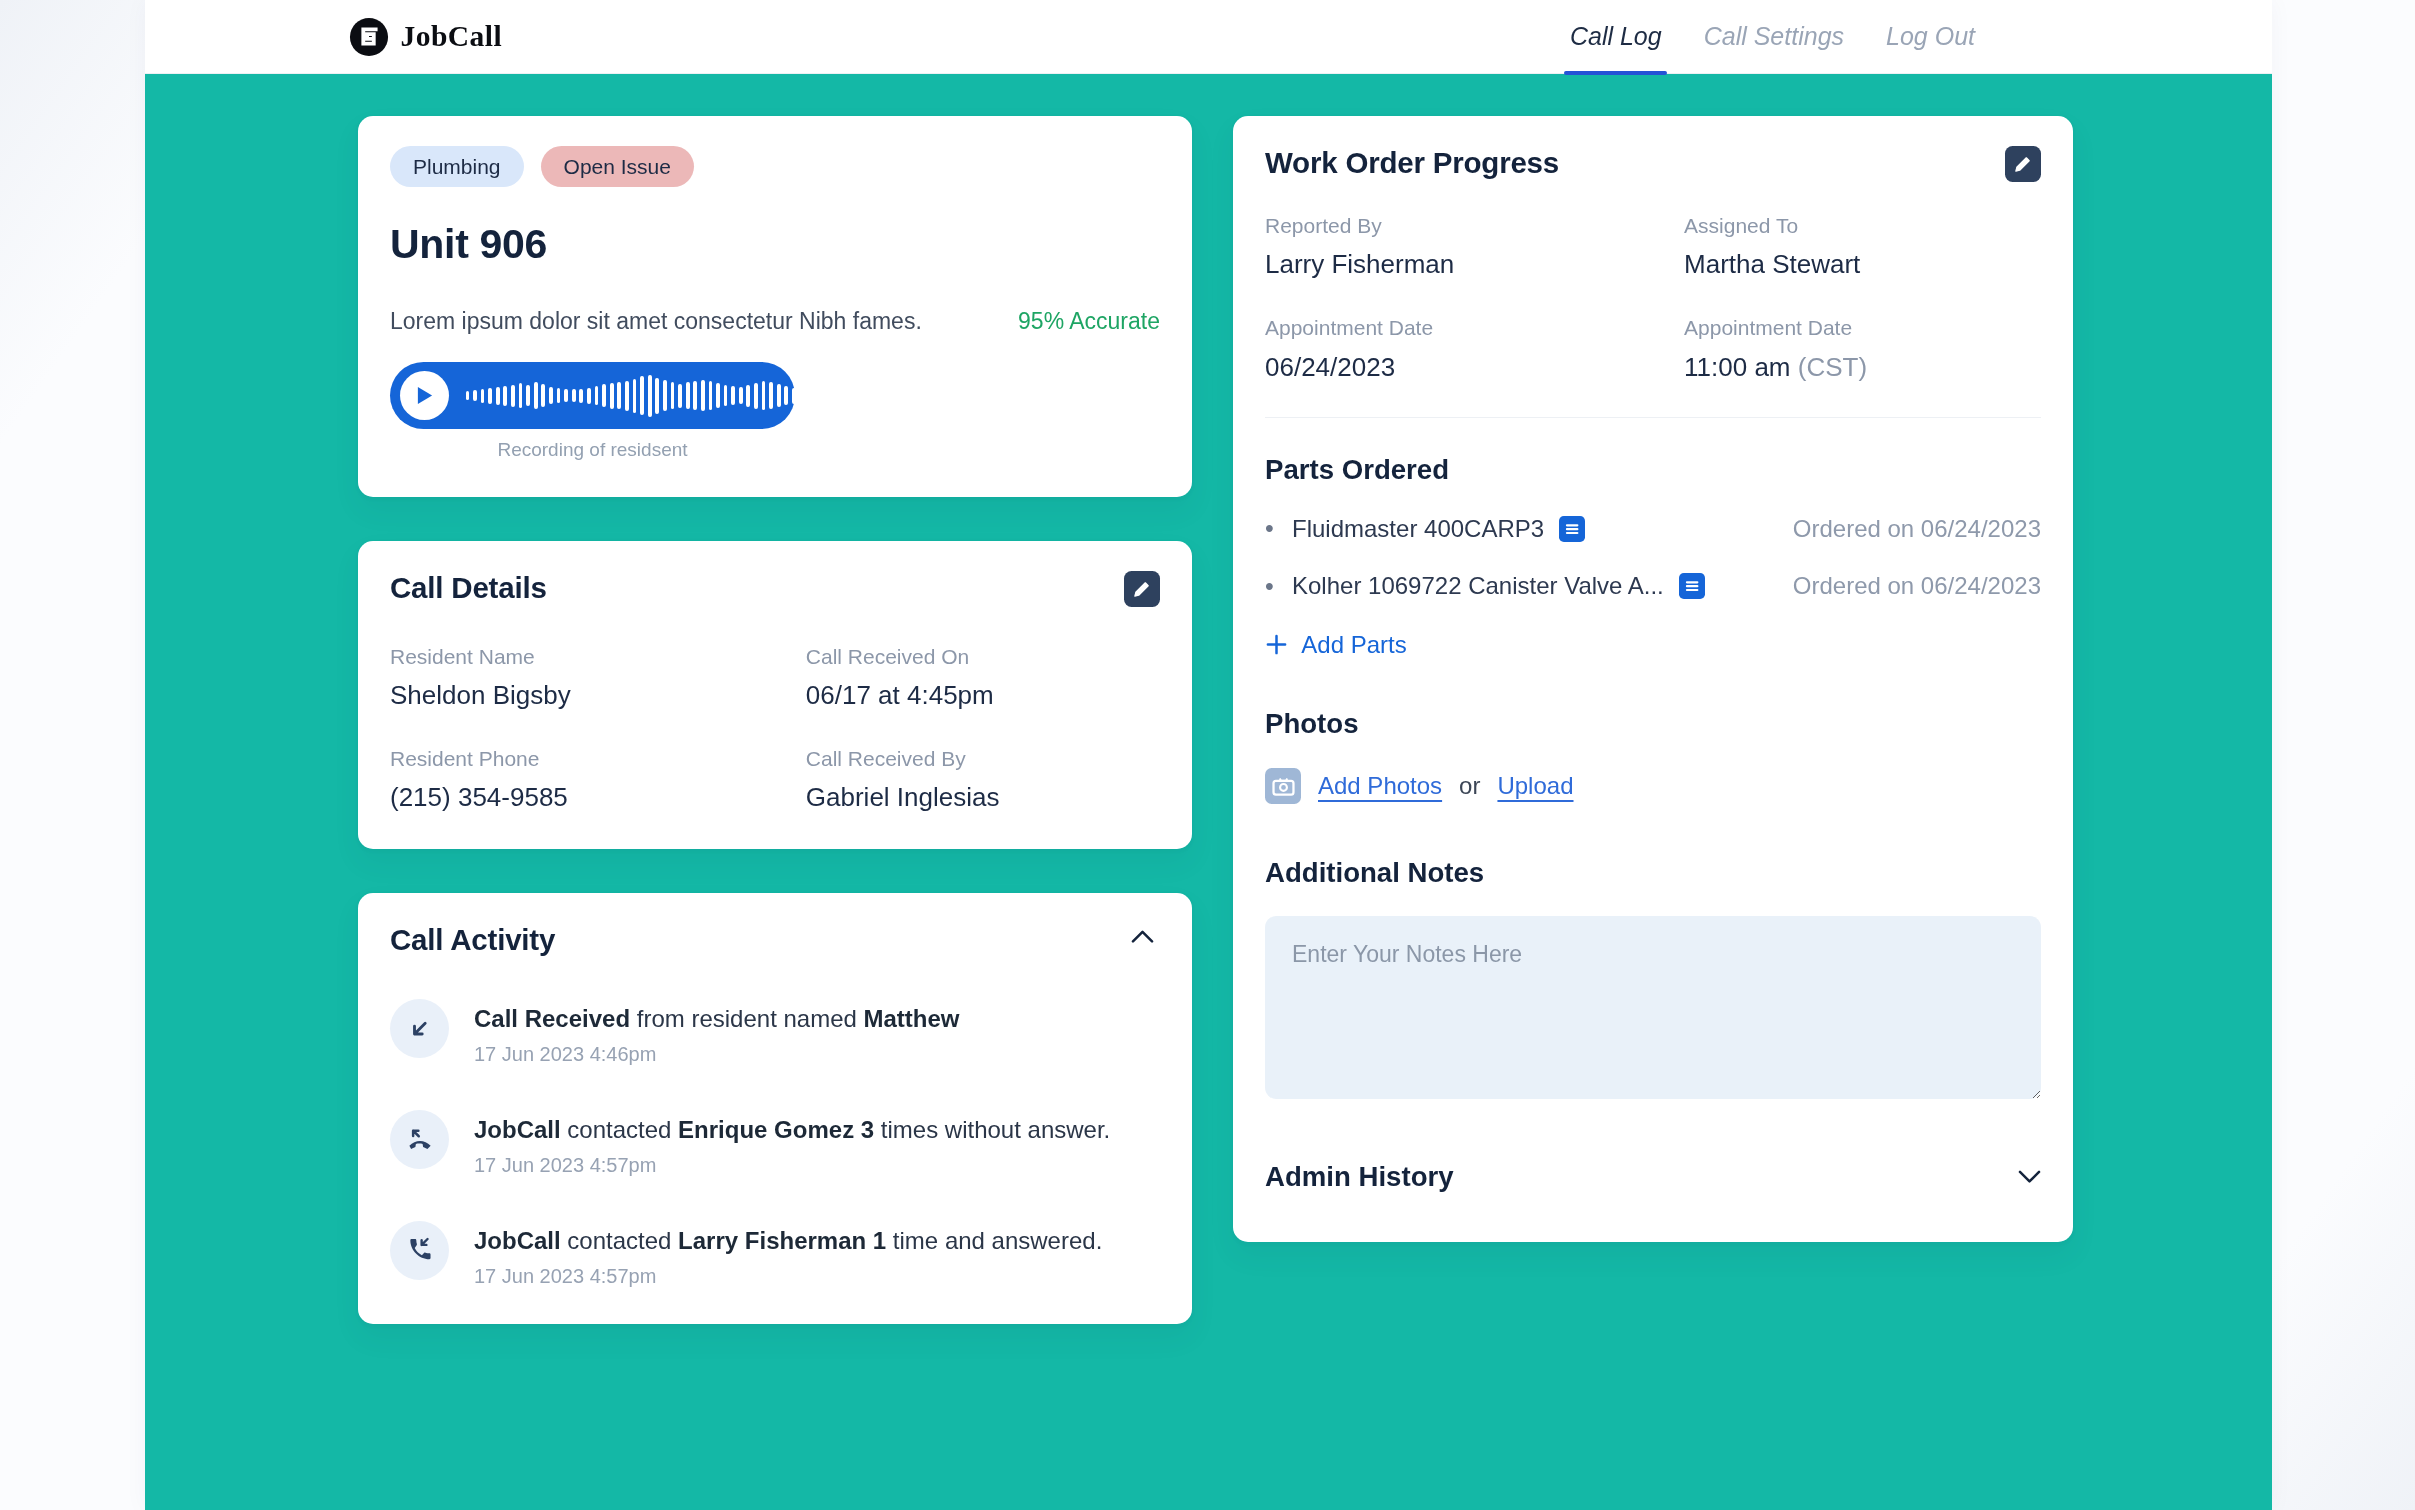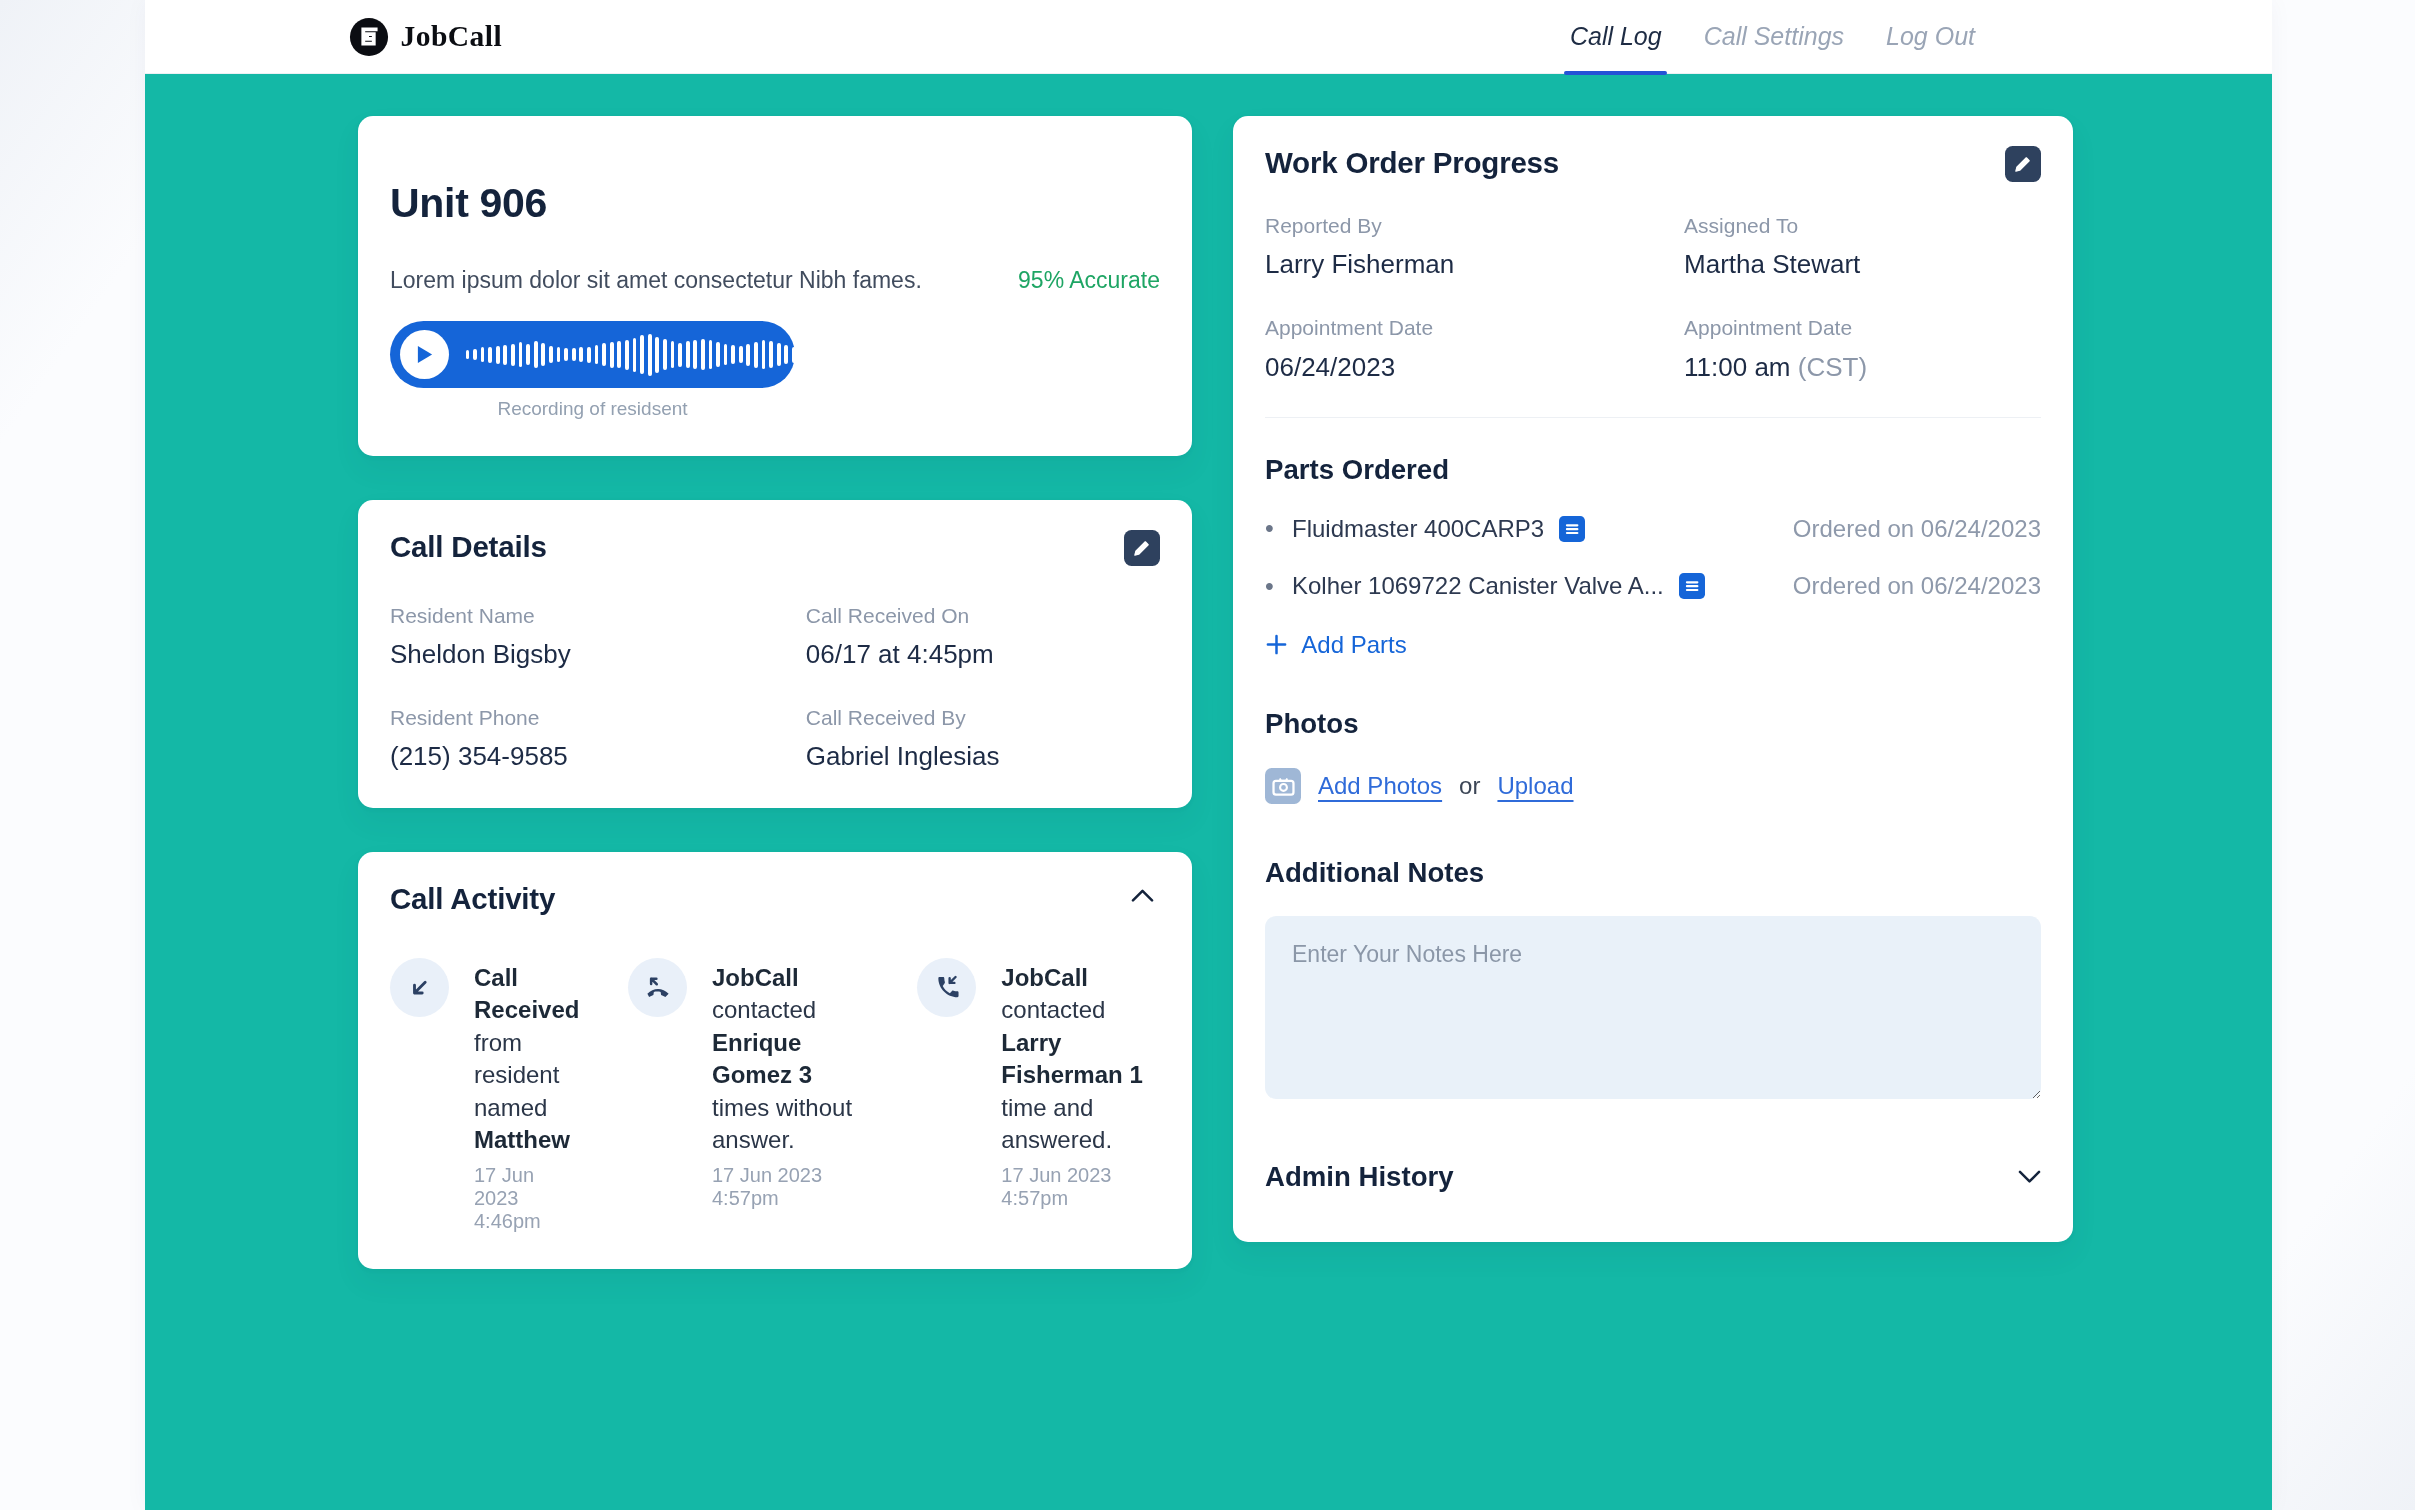--- a/index.html
+++ b/index.html
@@ -60,21 +60,21 @@
   .edit-btn { width:36px; height:36px; border-radius:7.6px; background:#2e415e; border:none; cursor:pointer; display:flex; align-items:center; justify-content:center; }
   .collapse-btn { background:none; border:none; cursor:pointer; padding:5.7px; }
 
   
   .field-grid { display:grid; grid-template-columns:54% 46%; row-gap:36px; margin-top:38px; }
   .f-label { font-size:21px; color:#8c97a9; margin-bottom:11.4px; }
   .f-value { font-size:26px; color:#1d2b45; font-weight:500; }
   .f-value .muted { color:#8c97a9; font-weight:400; }
 
   
-  .activity-list { display:flex; flex-direction:row; gap:44px; margin-top:42px; }
+  .activity-list { display:flex; flex-direction:column; gap:44px; margin-top:42px; }
   .act-item { display:flex; gap:25px; align-items:flex-start; }
   .act-icon { width:59px; height:59px; border-radius:50%; background:#e9f0f9; flex:0 0 auto; display:flex; align-items:center; justify-content:center; }
   .act-text { font-size:24px; color:#2b3648; line-height:1.35; padding-top:3.8px; }
   .act-text b { color:#1d2937; }
   .act-time { font-size:20px; color:#97a2b3; margin-top:7.6px; }
 
   
   .divider { height:1px; background:#edf0f4; margin:34px 0 0; }
   .section-h { font-size:27.6px; font-weight:700; color:#14233c; }
   .parts-h { margin-top:36px; }
@@ -116,20 +116,24 @@
   </header>
 
   <main class="content">
 
 
     <div class="columns">
 
       <div class="col-left">
 
         <section class="card">
+          <div class="badges">
+            <span class="pill cat">Plumbing</span>
+            <span class="pill issue">Open Issue</span>
+          </div>
           <div class="unit-title">Unit 906</div>
           <div class="desc-row">
             <span class="desc">Lorem ipsum dolor sit amet consectetur Nibh fames.</span>
             <span class="accuracy">95% Accurate</span>
           </div>
           <div class="audio-wrap">
             <div class="audio-pill">
               <span class="play-circle">
                 <svg width="19" height="21" viewBox="0 0 20 22">
                     <path d="M3 2 L18 11 L3 20 Z" fill="#1565d8"></path>

